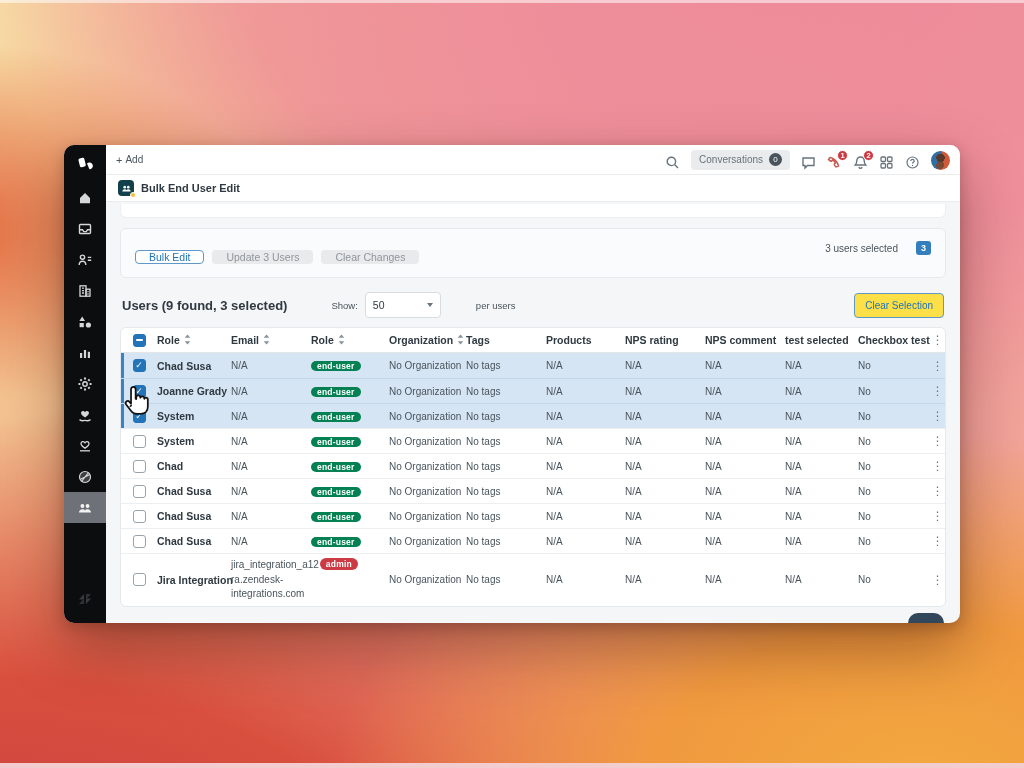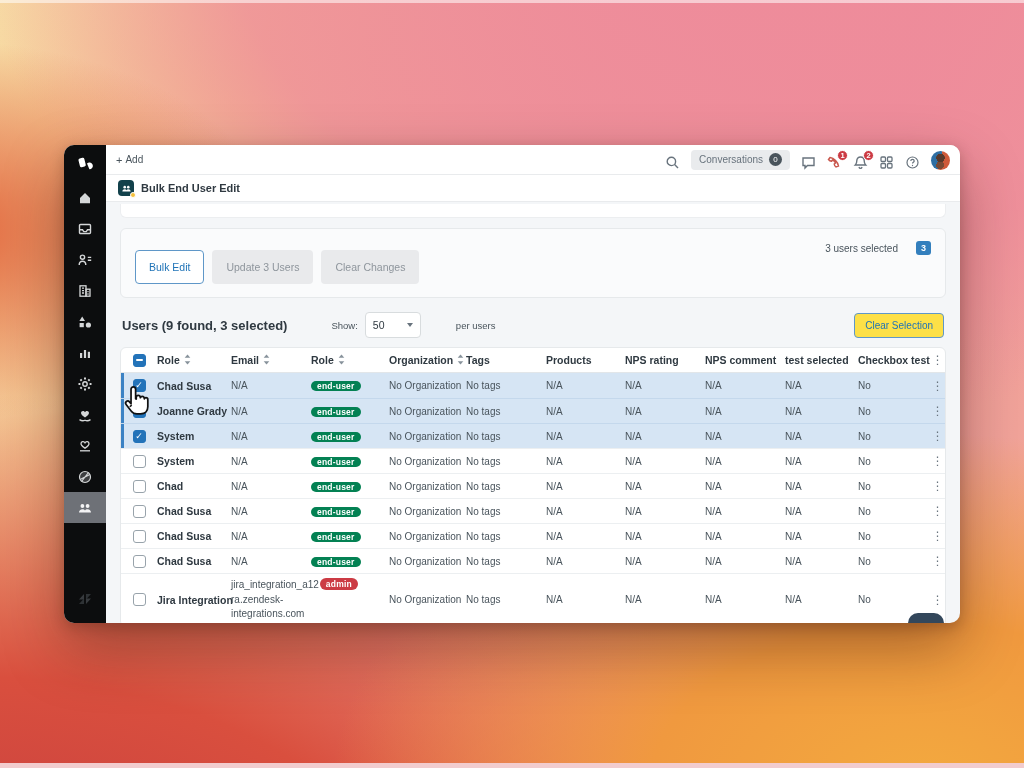--- a/index.html
+++ b/index.html
@@ -59,29 +59,29 @@
 
   .content { flex:1; position:relative; padding:2px 14px 0; overflow:hidden; }
   .scroll-edge { height:14px; background:#fff; border:1px solid #eceef0; border-top:none; border-radius:0 0 6px 6px; }
 
   .bulk-card { margin-top:10px; background:#fafbfc; border:1px solid #e6e9eb; border-radius:6px; padding:11px 14px 13px; position:relative; }
   .bulk-title { font-size:14px; font-weight:bold; color:#2f3941; }
   .bulk-sel { position:absolute; top:12px; right:14px; display:flex; align-items:center; gap:18px; }
   .bulk-sel .txt { font-size:10px; color:#49545c; }
   .num-badge { background:#337fbd; color:#fff; font-size:9px; font-weight:bold; border-radius:3px; padding:2px 5px; }
   .bulk-btns { display:flex; gap:8px; margin-top:10px; }
-  .btn { font-size:10.5px; border-radius:4px; padding:10px 13px; cursor:pointer; border:1px solid transparent; }
+  .btn { font-size:10.5px; border-radius:4px; padding:0 13px; cursor:pointer; border:1px solid transparent; }
   .btn.outline { background:#fff; border-color:#5f97c8; color:#1f73b7; }
   .btn.disabled { background:#e9eaec; color:#8e959c; cursor:default; }
 
   .users-toolbar { display:flex; align-items:center; margin:14px 2px 9px; }
   .users-title { font-size:13px; font-weight:bold; color:#2f3941; }
   .show-group { display:flex; align-items:center; gap:7px; margin-left:16px; }
   .show-lbl, .perpage-lbl { font-size:9.5px; color:#49545c;margin-left:28px; }
-  .select-box { background:#fff; border:1px solid #d8dcde; border-radius:4px; height:22px; width:56px; display:flex; align-items:center; justify-content:space-between; padding:12px 7px; font-size:10.5px; color:#2f3941; cursor:pointer;gap:20px; }
+  .select-box { background:#fff; border:1px solid #d8dcde; border-radius:4px; height:22px; width:76px; display:flex; align-items:center; justify-content:space-between; padding:12px 7px; font-size:10.5px; color:#2f3941; cursor:pointer;gap:20px; }
   .select-box .chev { width:0; height:0; border-left:3.5px solid transparent; border-right:3.5px solid transparent; border-top:4px solid #68737d; }
   .clear-sel { margin-left:auto; background:#fde047; border:1px solid #5f97c8; color:#1f73b7; font-size:10px; border-radius:4px; padding:6px 10px; cursor:pointer; }
 
   
   .table-card { background:#fff; border:1px solid #e6e9eb; border-radius:6px; overflow:hidden; }
   .trow, .thead {
     display:grid;
     grid-template-columns: 36px 74px 80px 78px 77px 80px 79px 80px 80px 73px 72px 1fr;
     align-items:center; min-height:25px;
   }

